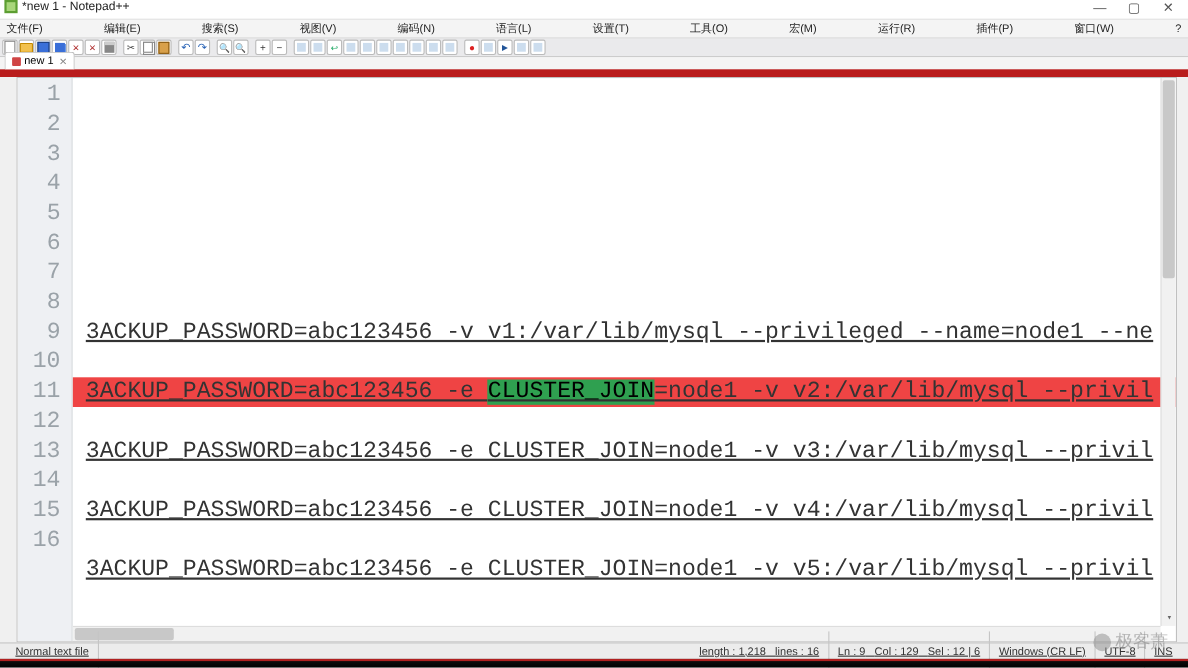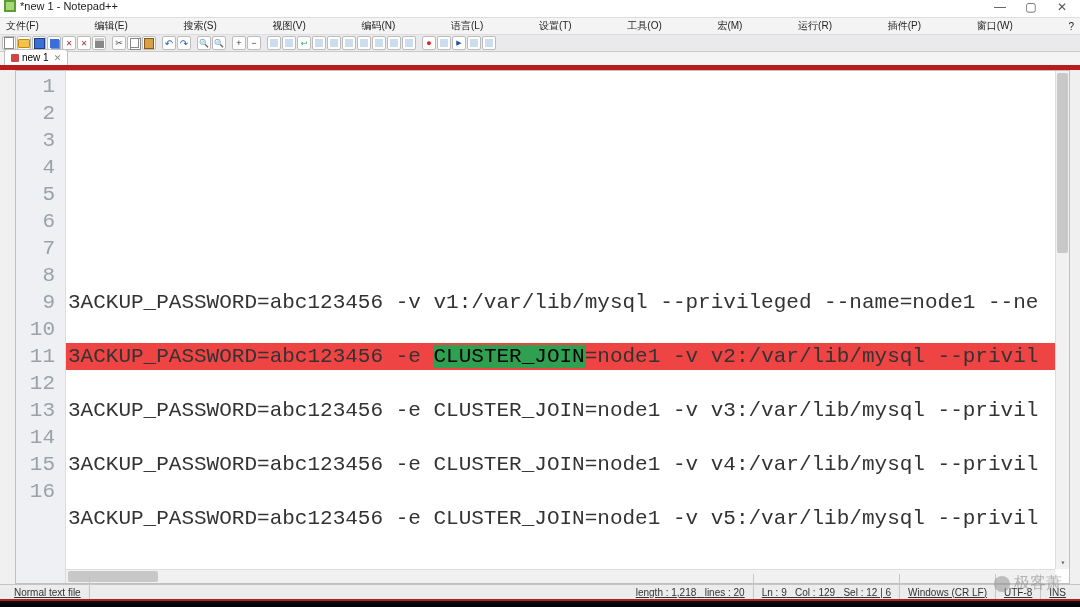--- a/index.html
+++ b/index.html
@@ -90,21 +90,21 @@
   .btn.c-rec::after{content:"●";color:#d22;}
   .btn.c-play::after{content:"▶";color:#259;font-size:7px;}
   .btn.c-generic::after{content:"";display:block;width:8px;height:8px;background:#cde;}
   
   .tabbar {
     height: 18px;
     background: #f4f4f4;
     display: flex;
     align-items: flex-end;
     padding-left: 4px;
-    border-bottom: 5px solid #b91c1c;
+    border-bottom: 7px solid #b91c1c;
   }
   .tab {
     height: 16px;
     background: #fff;
     border: 1px solid #c0c0c0;
     border-bottom: none;
     border-radius: 3px 3px 0 0;
     padding: 0 6px;
     display: flex;
     align-items: center;
@@ -146,21 +146,21 @@
     flex: 1;
     font-family: Consolas, "Courier New", monospace;
     font-size: 21px;
     line-height: 27px;
     white-space: pre;
     overflow: hidden;
     color: #333;
     padding-top: 2px;
     position: relative;
   }
-  .code-line { height: 27px; padding-left: 2px;}
+  .code-line { height: 27px; padding-left: 12px; text-decoration: underline;}
   .code-line.current { background: #ef4444; }
   .hl {
     background: #2fa050;
     color: #000;
   }
   
   .vscroll {
     position: absolute;
     right: 0; top: 0; bottom: 14px;
     width: 14px;
@@ -332,21 +332,21 @@
       <div class="thumb"></div>
       
     </div>
   </div>
 </div>
 
 <div class="statusbar">
   <div class="cell">Normal text file</div>
   <div class="sp"></div>
   <div class="cell">
-    <span>length : 1,218</span>&nbsp;&nbsp;&nbsp;<span>lines : 20</span>
+    <span>length : 1,218</span>&nbsp;&nbsp;&nbsp;<span>lines : 16</span>
   </div>
   <div class="cell">
     <span>Ln : 9</span>&nbsp;&nbsp;&nbsp;<span>Col : 129</span>&nbsp;&nbsp;&nbsp;<span>Sel : 12 | 6</span>
   </div>
   <div class="cell">Windows (CR LF)</div>
   <div class="cell">UTF-8</div>
   <div class="cell">INS</div>
 </div>
 
 <div class="watermark">

